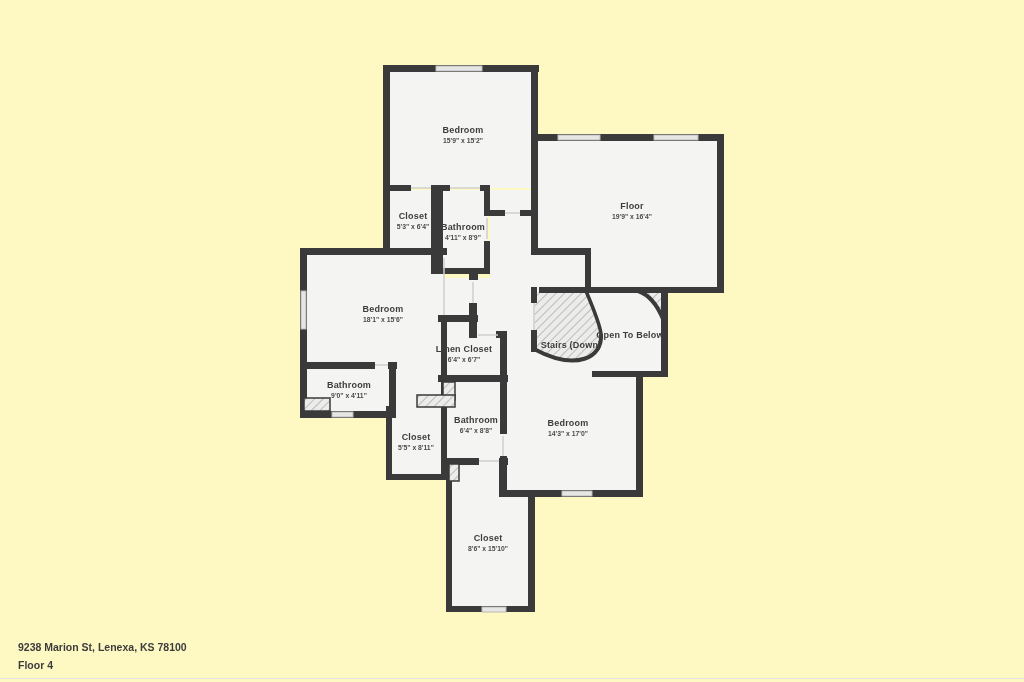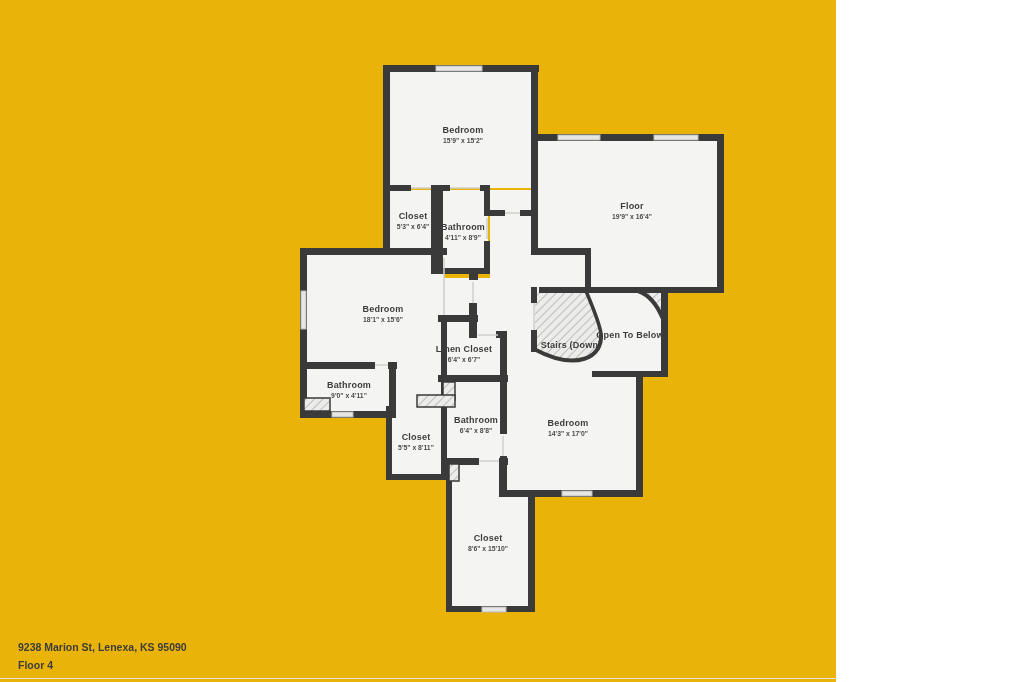--- a/index.html
+++ b/index.html
@@ -1,17 +1,17 @@
 <!DOCTYPE html>
 <html><head>
 <meta charset="utf-8">
 <style>
   html,body{margin:0;padding:0;background:#fff;}
   #stage{
-    position:relative;width:836px;height:682px;background:#eab308;
+    position:relative;width:1024px;height:682px;background:#fef9c3;
     font-family:"Liberation Sans",sans-serif;overflow:hidden;
   }
   #plan-svg{position:absolute;left:0;top:0;}
   .room-label{
     position:absolute;transform:translate(-50%,-50%);
     text-align:center;color:#3d3d3d;line-height:1.25;white-space:nowrap;
     pointer-events:none;
   }
   .room-label .rname{font-size:9px;font-weight:700;letter-spacing:.2px;}
   .room-label .rdims{font-size:6.8px;font-weight:700;color:#4a4a4a;margin-top:1px;}
@@ -207,16 +207,16 @@
       <div class="room-label" style="left: 568px; top: 428px;">
         <div class="rname">Bedroom</div>
         <div class="rdims">14'3" x 17'0"</div>
       </div>
       <div class="room-label" style="left: 488px; top: 543px;">
         <div class="rname">Closet</div>
         <div class="rdims">8'6" x 15'10"</div>
       </div>
     </div>
 
-  <div id="footer-address">9238 Marion St, Lenexa, KS 95090</div>
+  <div id="footer-address">9238 Marion St, Lenexa, KS 78100</div>
   <div id="footer-floor">Floor 4</div>
   <div id="bottom-hairline"></div>
 </div>
 
 </body></html>

